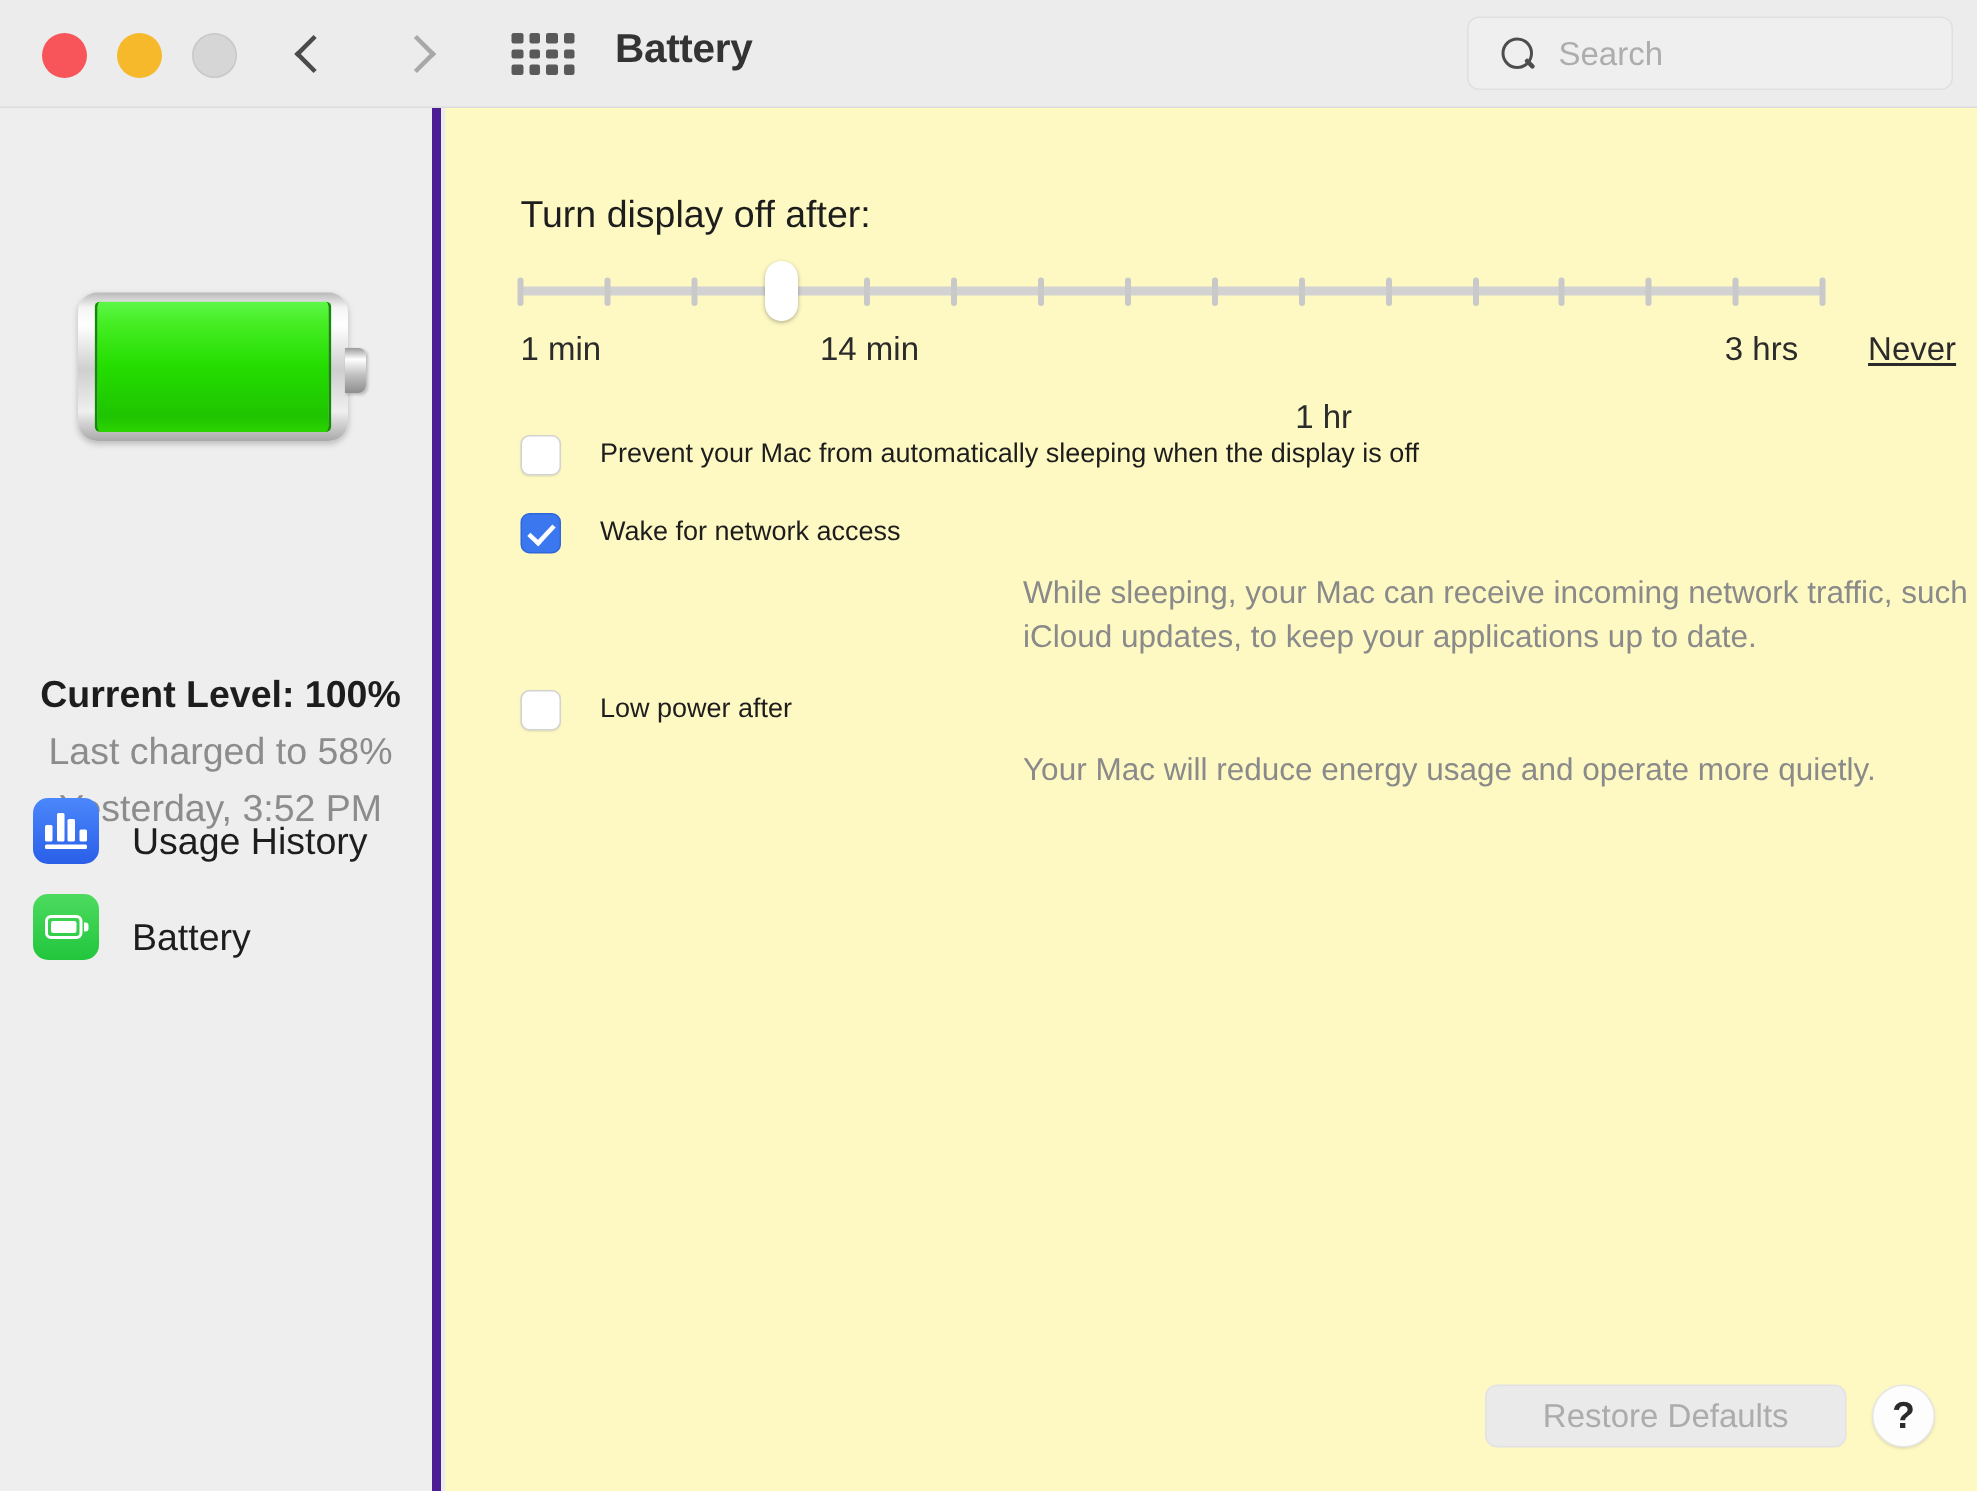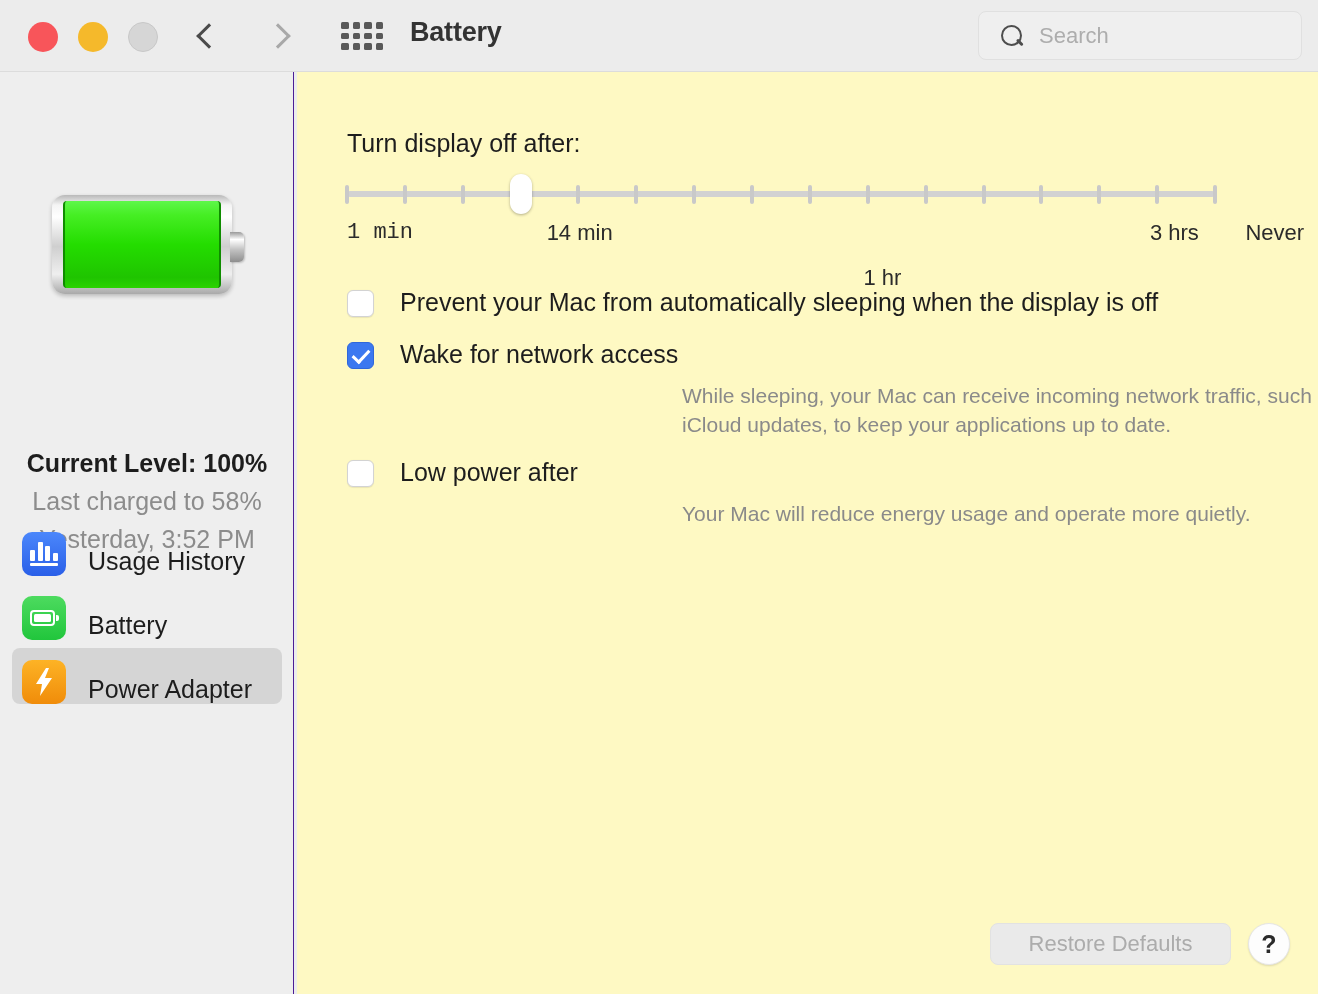--- a/index.html
+++ b/index.html
@@ -113,21 +113,21 @@
     color: #adadad;
   }
 
   
   .sidebar {
     position: absolute;
     left: 0; top: 72px;
     width: 294px;
     height: 922px;
     background: #eeeeee;
-    border-right: 1px solid #4c1d95;
+    border-right: 6px solid #4c1d95;
     box-sizing: border-box;
   }
 
   .battery-graphic {
     position: absolute;
     left: 52px; top: 123px;
     width: 180px; height: 99px;
     border-radius: 13px;
     background: linear-gradient(to bottom,
         #b9b9b9 0%, #f4f4f4 10%, #ffffff 22%,
@@ -363,21 +363,21 @@
     content: "";
     position: absolute;
     left: 8px; top: 3px;
     width: 7px; height: 14px;
     border: solid #ffffff;
     border-width: 0 3px 3px 0;
     transform: rotate(43deg);
   }
   .option-label {
     margin-left: 26px;
-    font-size: 25px;
+    font-size: 18px;
     color: #1d1d1d;
     line-height: 30px;
   }
   .option-desc {
     position: absolute;
     left: 385px;
     font-size: 21px;
     color: #8a8a8a;
     line-height: 29px;
     width: 880px;
@@ -482,28 +482,20 @@
     </div>
 
     <div class="navitem">
       <div class="appicon ic-batt">
         <div class="shell"></div>
         <div class="tip"></div>
       </div>
       <span class="label">Battery</span>
     </div>
 
-    <div class="navitem selected">
-      <div class="appicon ic-power">
-        <svg class="bolt" viewBox="0 0 18 28">
-          <polygon points="11,0 1,16 7,16 5,28 17,10 10,10 14,0" fill="#ffffff"></polygon>
-        </svg>
-      </div>
-      <span class="label">Power Adapter</span>
-    </div>
 
 
   </div>
 </div>
 
 <div class="content">
 
   <div class="section-title">Turn display off after:</div>
 
   <div class="slider-wrap" id="slider">
@@ -521,25 +513,25 @@
       <div class="tick" style="left: 576.667px;"></div>
       <div class="tick" style="left: 634.533px;"></div>
       <div class="tick" style="left: 692.4px;"></div>
       <div class="tick" style="left: 750.267px;"></div>
       <div class="tick" style="left: 808.133px;"></div>
       <div class="tick" style="left: 866px;"></div>
       <div class="slider-thumb" style="left: 173.6px;"></div>
     </div>
 
   <div class="tick-labels" id="tick-labels">
-      <div class="tick-label" style="left: 0px; font-family: Liberation Mono, monospace;">1 min</div>
+      <div class="tick-label" style="left: 0px;">1 min</div>
       <div class="tick-label" style="left: 199.64px;">14 min</div>
       <div class="tick-label" style="left: 516.46px; margin-top: 45px;">1 hr</div>
       <div class="tick-label" style="left: 802.9px;">3 hrs</div>
-      <div class="tick-label" style="left: 898.38px;">Never</div>
+      <div class="tick-label" style="left: 898.38px; text-decoration: underline;">Never</div>
     </div>
 
   <div class="option-row" style="left:50px; top:215px;">
     <div class="checkbox off"></div>
     <div class="option-label">Prevent your Mac from automatically sleeping when the display is off</div>
   </div>
 
   <div class="option-row" style="left:50px; top:267px;">
     <div class="checkbox on"></div>
     <div class="option-label">Wake for network access</div>

